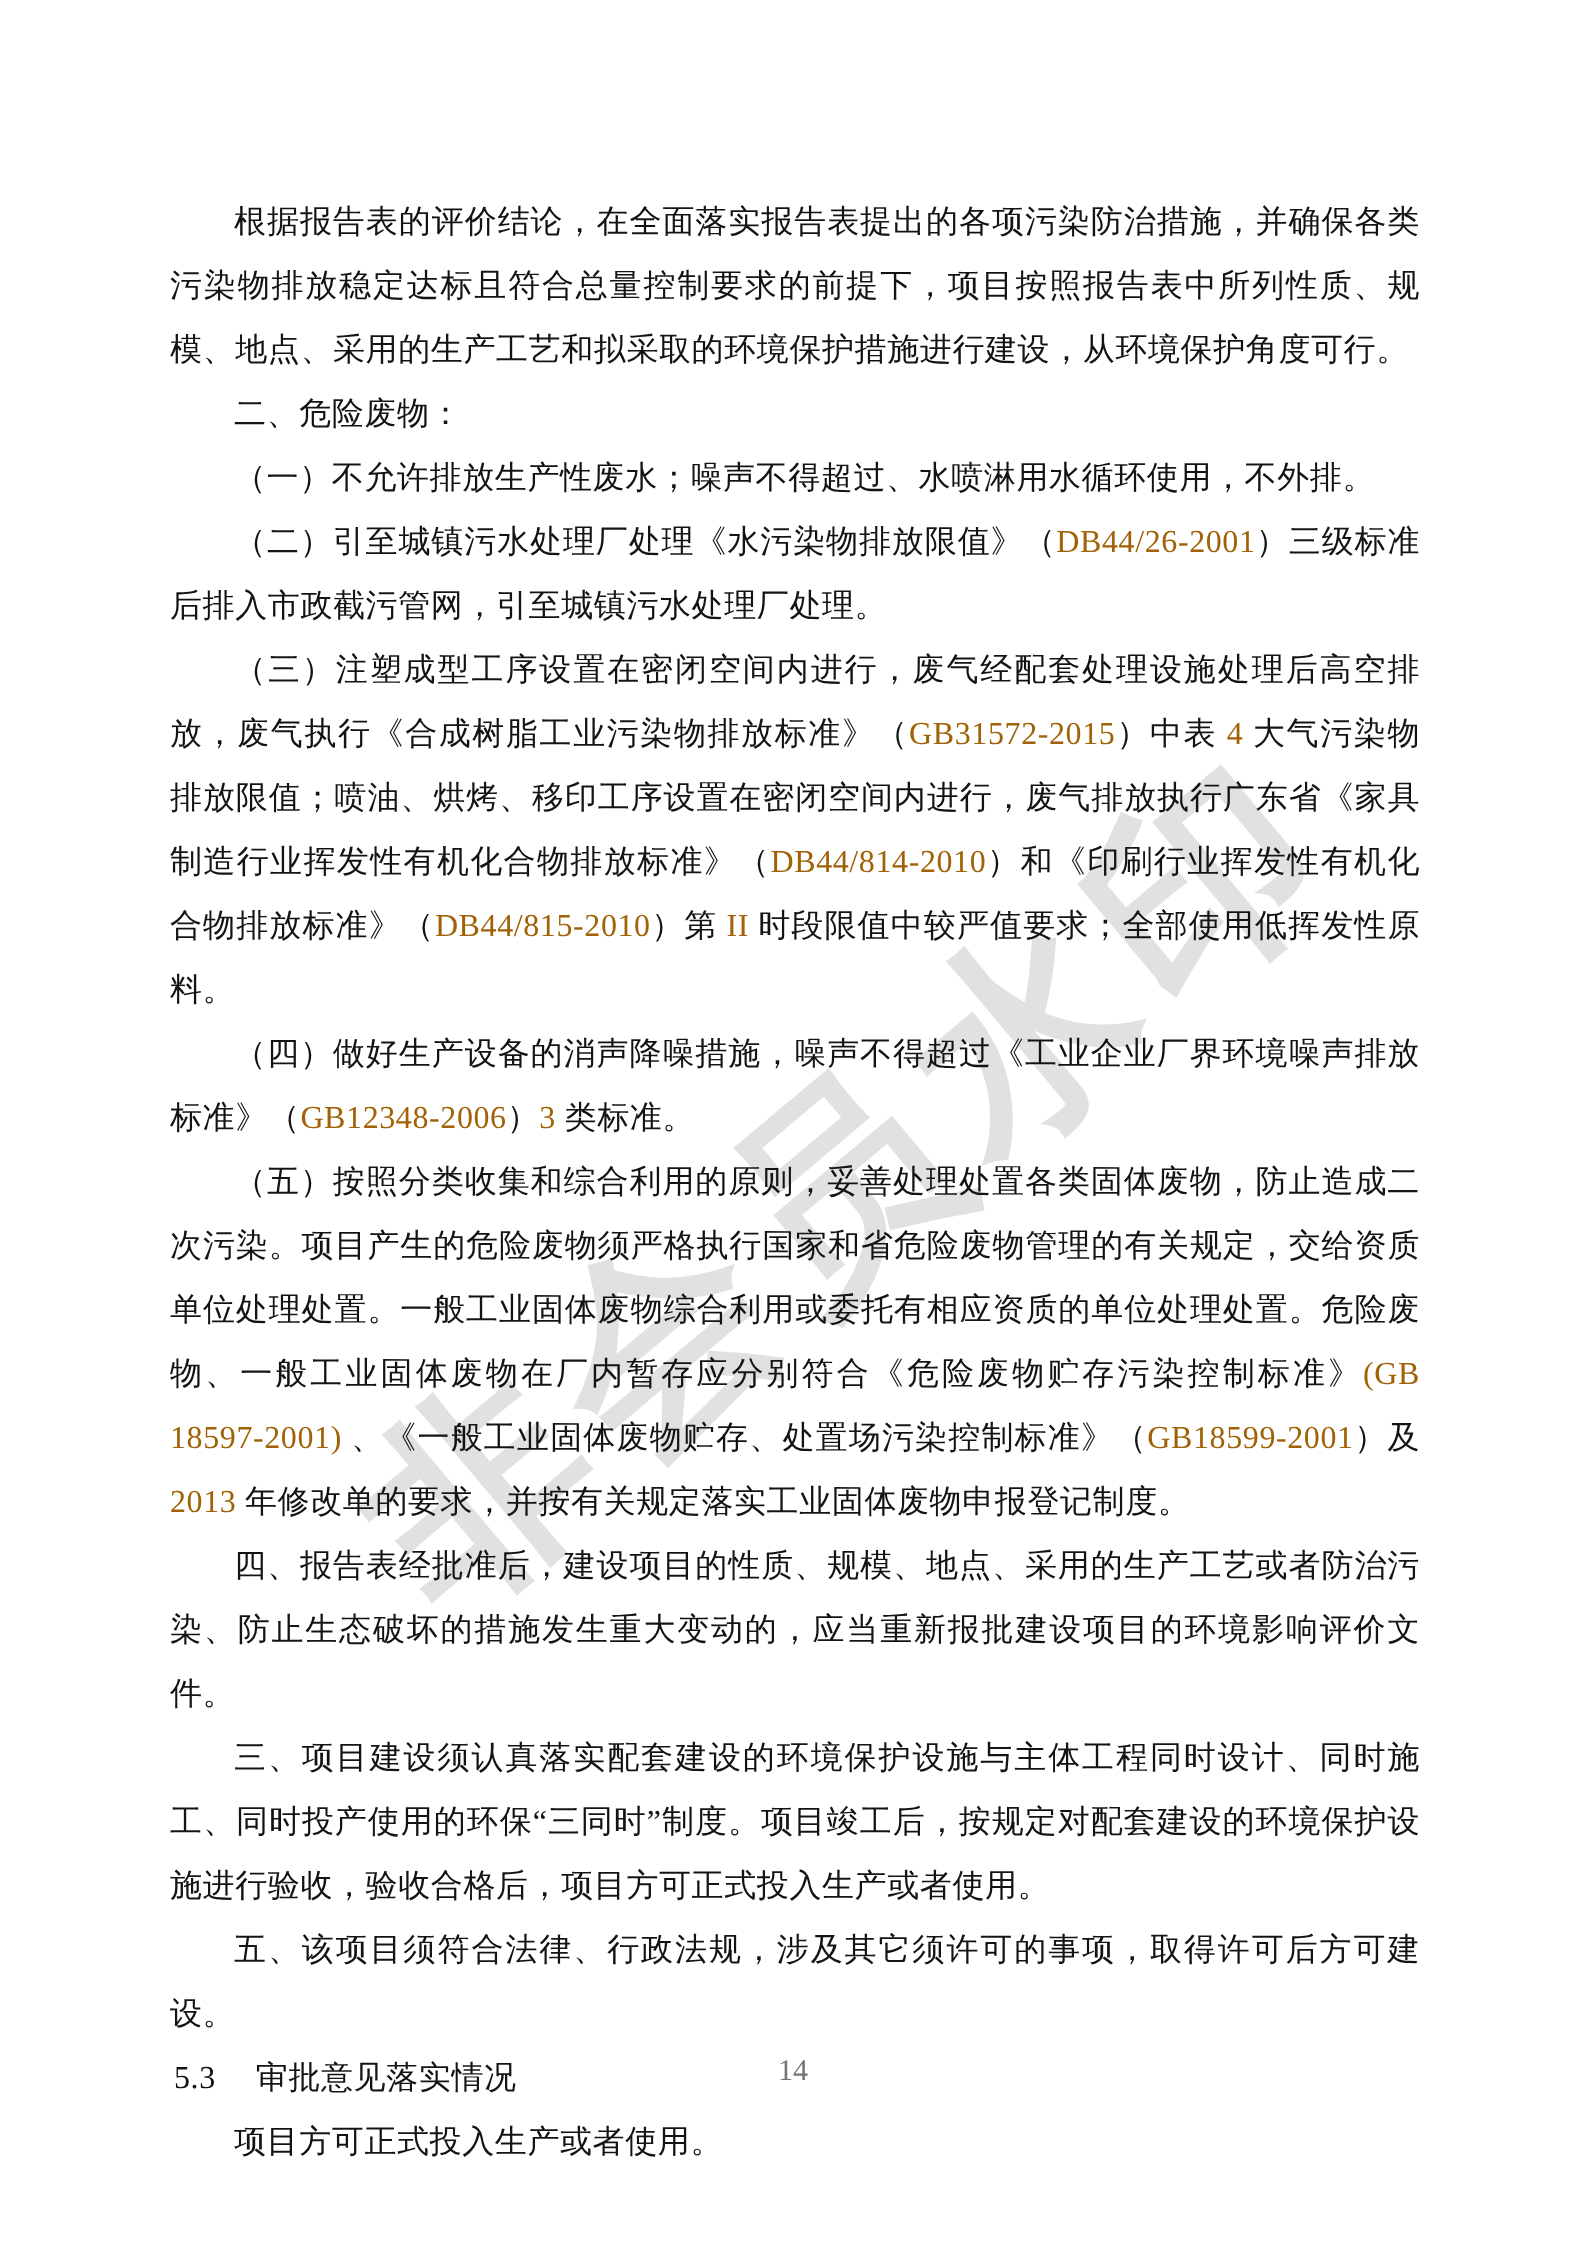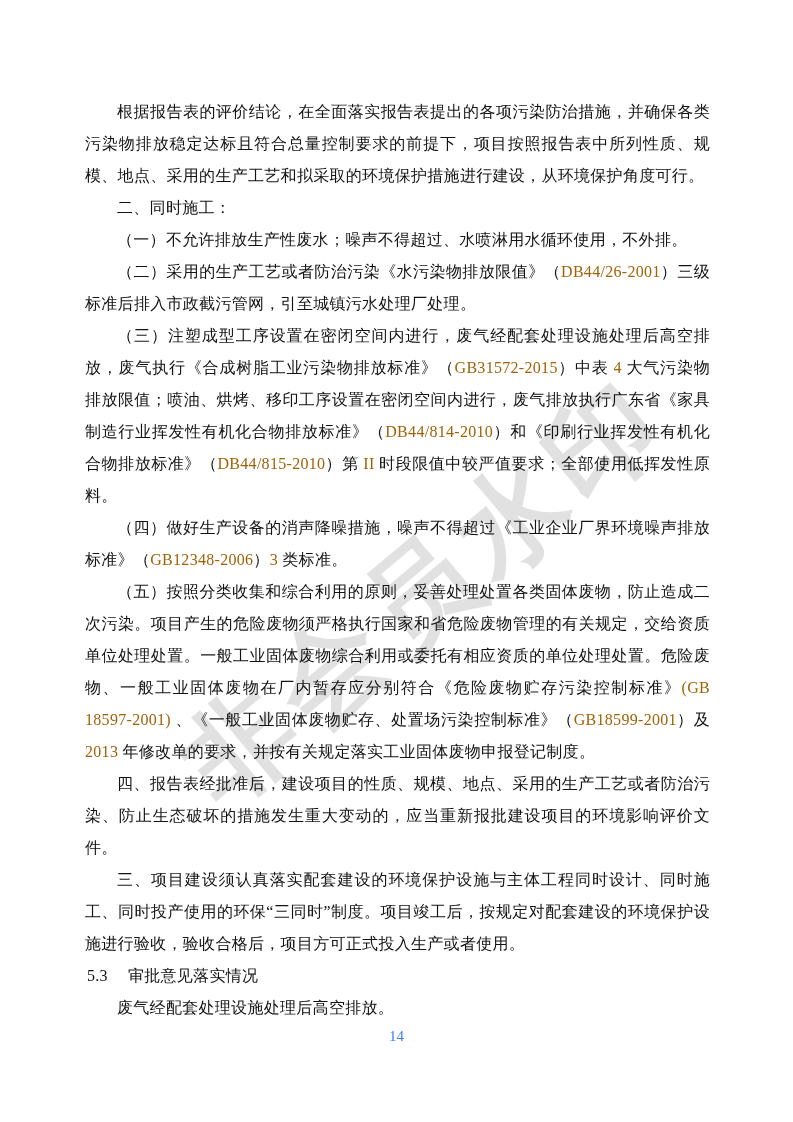--- a/index.html
+++ b/index.html
@@ -61,38 +61,39 @@
     color: #131313;
     margin-right: 20px;
   }
   .footer {
     position: absolute;
     left: 0;
     top: 1028px;
     width: 100%;
     text-align: center;
     font-size: 15px;
-    color: #3b82f6;
+    color: #737373;
     z-index: 1;
   }
 </style>
 </head>
 <body>
 
 <div class="page">
   <div class="watermark">非会员水印</div>
 
   <div class="content" id="content">
       <p class="para indent"><span class="seg-zh">根据报告表的评价结论，在全面落实报告表提出的各项污染防治措施，并确保各类污染物排放稳定达标且符合总量控制要求的前提下，项目按照报告表中所列性质、规模、地点、采用的生产工艺和拟采取的环境保护措施进行建设，从环境保护角度可行。</span></p>
-      <p class="para indent"><span class="seg-zh">二、同时施工：</span></p>
+      <p class="para indent"><span class="seg-zh">二、危险废物：</span></p>
       <p class="para indent"><span class="seg-zh">（一）不允许排放生产性废水；噪声不得超过、水喷淋用水循环使用，不外排。</span></p>
-      <p class="para indent"><span class="seg-zh">（二）采用的生产工艺或者防治污染《水污染物排放限值》（</span><span class="seg-code">DB44/26-2001</span><span class="seg-zh">）三级标准后排入市政截污管网，引至城镇污水处理厂处理。</span></p>
+      <p class="para indent"><span class="seg-zh">（二）引至城镇污水处理厂处理《水污染物排放限值》（</span><span class="seg-code">DB44/26-2001</span><span class="seg-zh">）三级标准后排入市政截污管网，引至城镇污水处理厂处理。</span></p>
       <p class="para indent"><span class="seg-zh">（三）注塑成型工序设置在密闭空间内进行，废气经配套处理设施处理后高空排放，废气执行《合成树脂工业污染物排放标准》（</span><span class="seg-code">GB31572-2015</span><span class="seg-zh">）中表 </span><span class="seg-code">4</span><span class="seg-zh"> 大气污染物排放限值；喷油、烘烤、移印工序设置在密闭空间内进行，废气排放执行广东省《家具制造行业挥发性有机化合物排放标准》（</span><span class="seg-code">DB44/814-2010</span><span class="seg-zh">）和《印刷行业挥发性有机化合物排放标准》（</span><span class="seg-code">DB44/815-2010</span><span class="seg-zh">）第 </span><span class="seg-code">II</span><span class="seg-zh"> 时段限值中较严值要求；全部使用低挥发性原料。</span></p>
       <p class="para indent"><span class="seg-zh">（四）做好生产设备的消声降噪措施，噪声不得超过《工业企业厂界环境噪声排放标准》（</span><span class="seg-code">GB12348-2006</span><span class="seg-zh">）</span><span class="seg-code">3</span><span class="seg-zh"> 类标准。</span></p>
       <p class="para indent"><span class="seg-zh">（五）按照分类收集和综合利用的原则，妥善处理处置各类固体废物，防止造成二次污染。项目产生的危险废物须严格执行国家和省危险废物管理的有关规定，交给资质单位处理处置。一般工业固体废物综合利用或委托有相应资质的单位处理处置。危险废物、一般工业固体废物在厂内暂存应分别符合《危险废物贮存污染控制标准》</span><span class="seg-code">(GB 18597-2001)</span><span class="seg-zh"> 、《一般工业固体废物贮存、处置场污染控制标准》（</span><span class="seg-code">GB18599-2001</span><span class="seg-zh">）及 </span><span class="seg-code">2013</span><span class="seg-zh"> 年修改单的要求，并按有关规定落实工业固体废物申报登记制度。</span></p>
       <p class="para indent"><span class="seg-zh">四、报告表经批准后，建设项目的性质、规模、地点、采用的生产工艺或者防治污染、防止生态破坏的措施发生重大变动的，应当重新报批建设项目的环境影响评价文件。</span></p>
       <p class="para indent"><span class="seg-zh">三、项目建设须认真落实配套建设的环境保护设施与主体工程同时设计、同时施工、同时投产使用的环保“三同时”制度。项目竣工后，按规定对配套建设的环境保护设施进行验收，验收合格后，项目方可正式投入生产或者使用。</span></p>
+      <p class="para indent"><span class="seg-zh">五、该项目须符合法律、行政法规，涉及其它须许可的事项，取得许可后方可建设。</span></p>
       <p class="para heading"><span class="seg-hnum">5.3</span><span class="seg-zh">审批意见落实情况</span></p>
-      <p class="para indent"><span class="seg-zh">废气经配套处理设施处理后高空排放。</span></p>
+      <p class="para indent"><span class="seg-zh">项目方可正式投入生产或者使用。</span></p>
     </div>
 
   <div class="footer">14</div>
 </div>
 
 </body></html>

